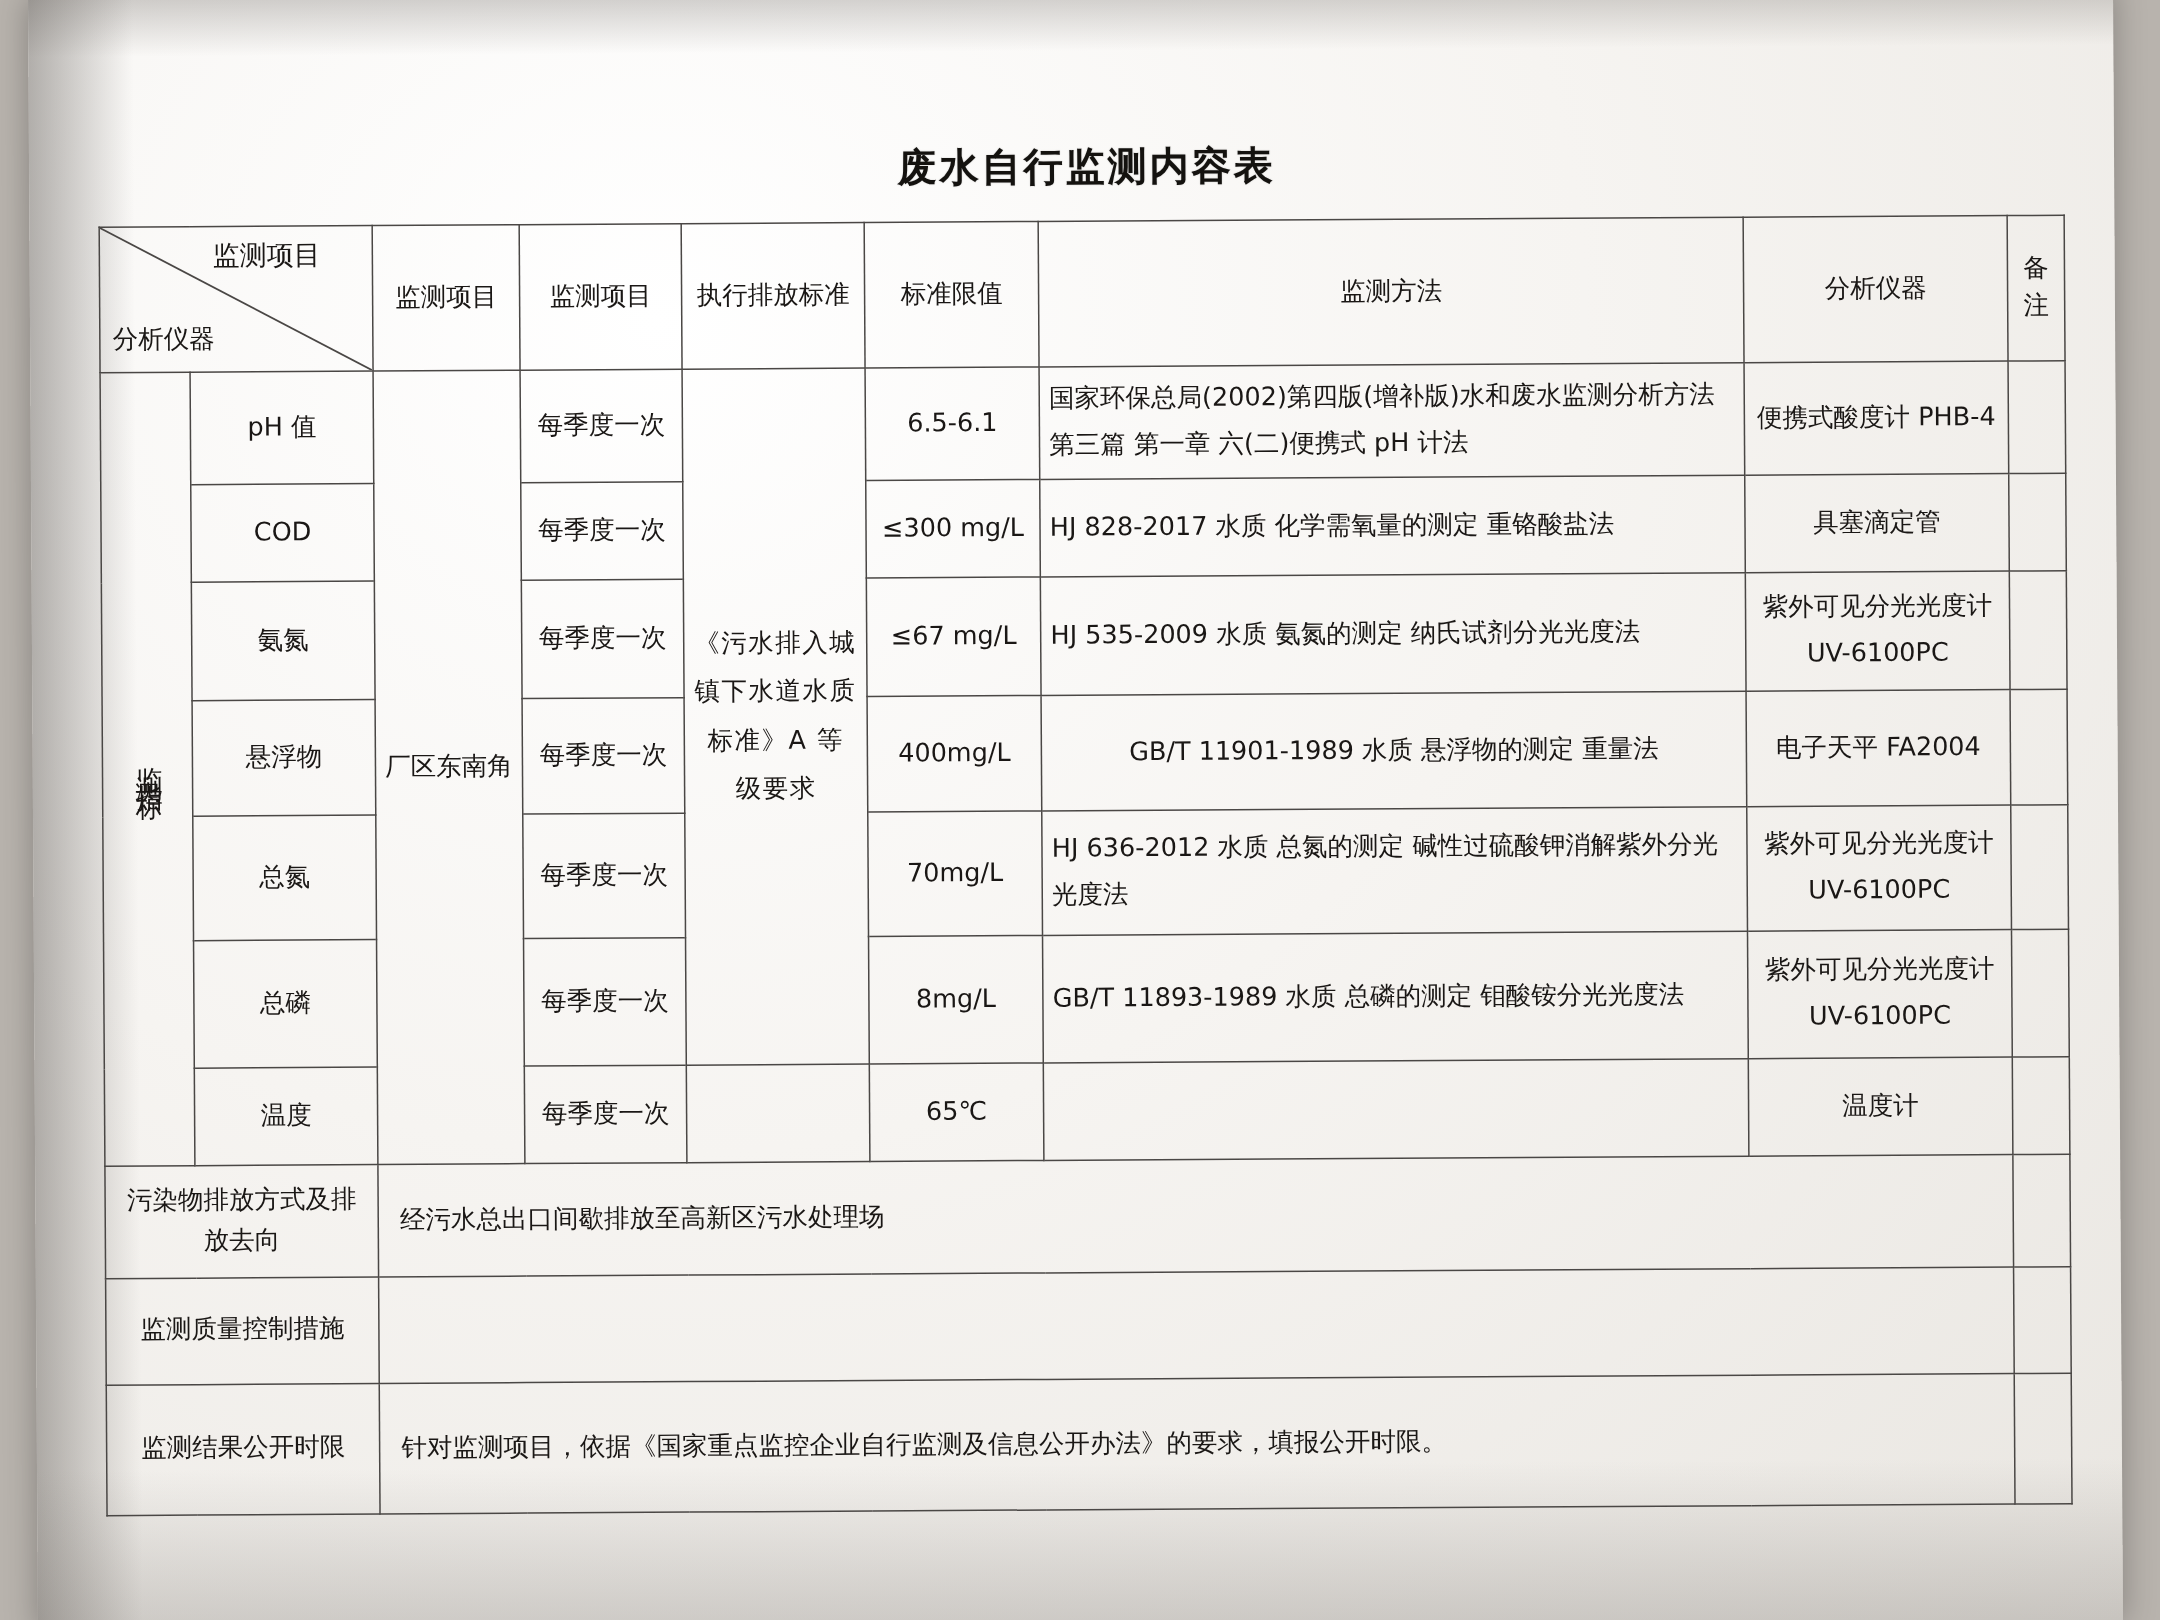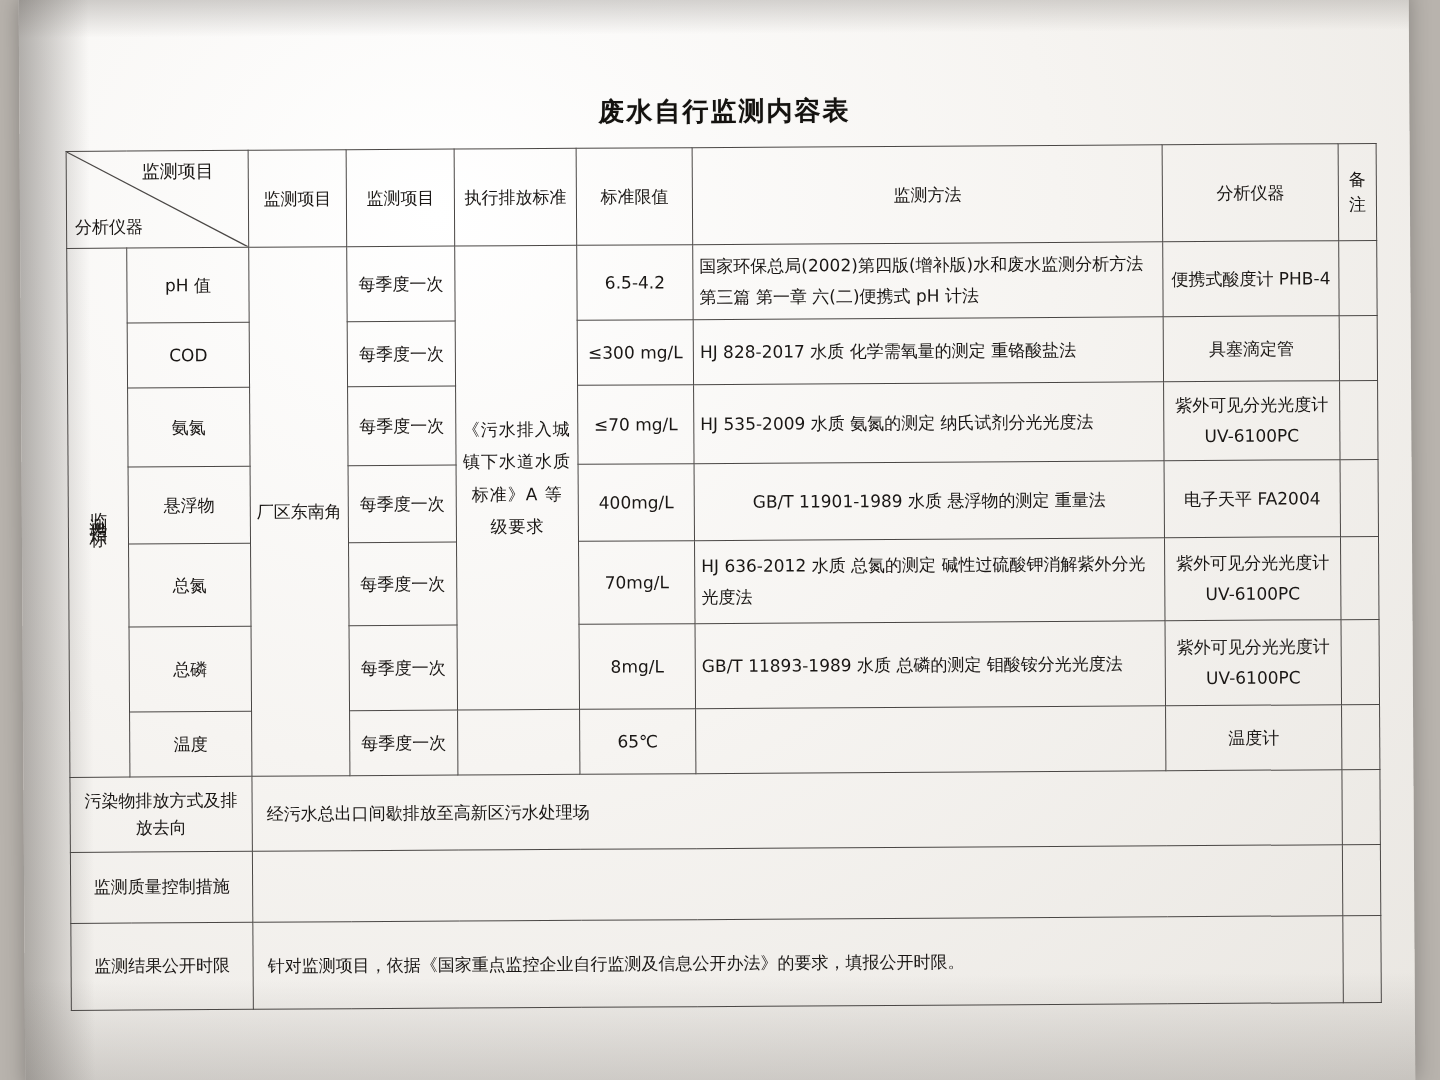--- a/index.html
+++ b/index.html
@@ -170,39 +170,39 @@
       <tbody>
 
         <tr>
           <td class="c" rowspan="7">
             <span class="vert">监测指标</span>
           </td>
           <td class="c" style="height:66px">pH 值</td>
           <td class="c" rowspan="7">厂区东南角</td>
           <td class="c">每季度一次</td>
           <td class="c" rowspan="6" style="line-height:1.9; letter-spacing:1px">《污水排入城镇下水道水质标准》A 等级要求</td>
-          <td class="c">6.5-4.2</td>
+          <td class="c">6.5-6.1</td>
           <td class="l" style="line-height:1.8">国家环保总局(2002)第四版(增补版)水和废水监测分析方法 第三篇 第一章 六(二)便携式 pH 计法</td>
           <td class="c">便携式酸度计 PHB-4</td>
           <td class="c"></td>
         </tr>
 
         <tr>
           <td class="c" style="height:56px">COD</td>
           <td class="c">每季度一次</td>
           <td class="c">≤300 mg/L</td>
           <td class="l">HJ 828-2017 水质 化学需氧量的测定 重铬酸盐法</td>
           <td class="c">具塞滴定管</td>
           <td class="c"></td>
         </tr>
 
         <tr>
           <td class="c" style="height:70px">氨氮</td>
           <td class="c">每季度一次</td>
-          <td class="c">≤70 mg/L</td>
+          <td class="c">≤67 mg/L</td>
           <td class="l" style="line-height:1.8">HJ 535-2009 水质 氨氮的测定 纳氏试剂分光光度法</td>
           <td class="c" style="line-height:1.8">紫外可见分光光度计 UV-6100PC</td>
           <td class="c"></td>
         </tr>
 
         <tr>
           <td class="c" style="height:68px">悬浮物</td>
           <td class="c">每季度一次</td>
           <td class="c">400mg/L</td>
           <td class="c">GB/T 11901-1989 水质 悬浮物的测定 重量法</td>

